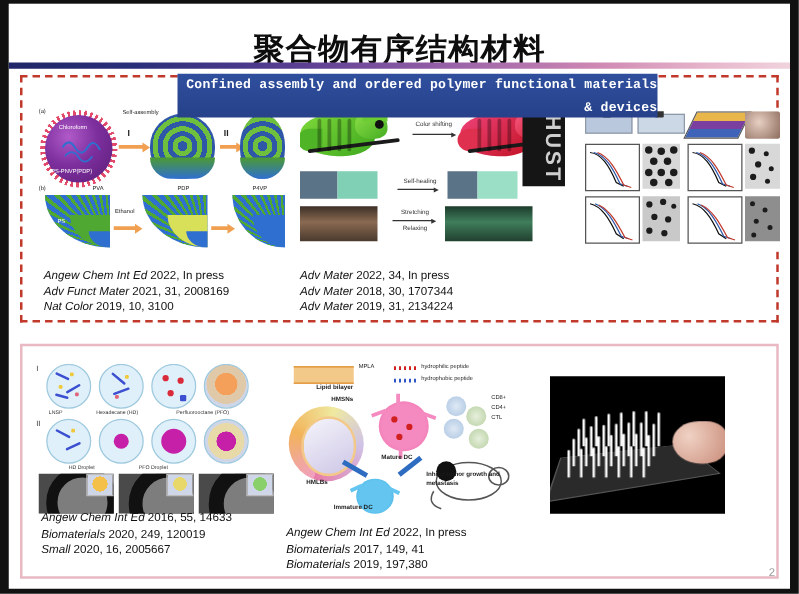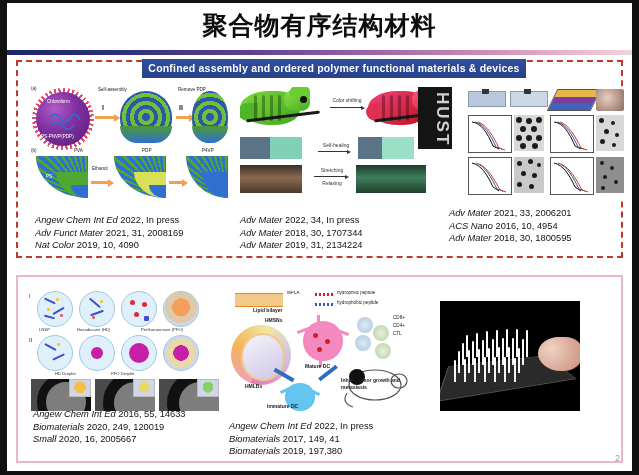--- a/index.html
+++ b/index.html
@@ -8,38 +8,38 @@
     background:#111;
     font-family:"Liberation Sans", sans-serif;
   }
   .slide{
     position:absolute;left:7px;top:3px;width:625px;height:468px;
     background:#ffffff;overflow:hidden;
   }
   
   .title-zone{position:absolute;left:0;top:0;width:625px;height:47px;background:#fff;}
   .slide-title{
-    position:absolute;left:0;top:6px;width:625px;text-align:center;
+    position:absolute;left:0;top:20px;width:625px;text-align:center;
     font-size:25px;font-weight:bold;color:#0d0d0d;letter-spacing:1px;
     font-family:"DejaVu Sans","Liberation Sans",sans-serif;
   }
   .title-rule{
     position:absolute;left:0;top:47px;width:625px;height:5px;
     background:linear-gradient(to right,#1f2566 0%,#2a2f7a 16%,#5c3f93 38%,#9a62a8 57%,#d08ab4 76%,#e7b7cc 90%,#f0d3dd 100%);
   }
   
   .sec1{
     position:absolute;left:9px;top:57px;width:607px;height:198px;
     border:2px dashed #c0392b;box-sizing:border-box;background:#fff;
   }
   .sec1-label{
-    position:absolute;left:135px;top:56px;width:384px;height:19px;
+    position:absolute;left:135px;top:56px;width:384px;height:35px;
     background:linear-gradient(to bottom,#2f4f9e,#27418a);
-    color:#fff;font-size:10.5px;font-weight:bold;text-align:center;
-    line-height:19px;letter-spacing:.2px;z-index:5;
+    color:#fff;font-size:10.5px;font-weight:bold;text-align:right;
+    line-height:19px;letter-spacing:.2px;z-index:5;font-family:Liberation Mono, monospace;
   }
   
   .sec2{
     position:absolute;left:9px;top:272px;width:607px;height:188px;
     border:2px solid #e8b9c2;box-sizing:border-box;background:#fff;
   }
   .sec2-label{
     position:absolute;left:148px;top:265px;width:360px;height:18px;
     background:linear-gradient(to bottom,#2f4f9e,#27418a);
     color:#fff;font-size:10.5px;font-weight:bold;text-align:center;
@@ -318,31 +318,26 @@
       <div class="pore" style="left:14px;top:9px;width:4px;height:4px;"></div>
       <div class="pore" style="left:7px;top:18px;width:4px;height:4px;"></div>
       <div class="pore" style="left:18px;top:23px;width:4px;height:4px;"></div>
       <div class="pore" style="left:5px;top:29px;width:4px;height:4px;"></div>
     </div>
   </div>
 
   <div class="cites" style="left:28px;top:211px;">
     <div><i>Angew Chem Int Ed</i><span> 2022, In press</span></div>
     <div><i>Adv Funct Mater</i><span> 2021, 31, 2008169</span></div>
-    <div><i>Nat Color</i><span> 2019, 10, 4090</span></div>
+    <div><i>Nat Color</i><span> 2019, 10, 3100</span></div>
   </div>
   <div class="cites" style="left:233px;top:211px;">
     <div><i>Adv Mater</i><span> 2022, 34, In press</span></div>
     <div><i>Adv Mater</i><span> 2018, 30, 1707344</span></div>
     <div><i>Adv Mater</i><span>  2019, 31, 2134224</span></div>
-  </div>
-  <div class="cites" style="left:442px;top:204px;">
-    <div><i>Adv Mater</i><span> 2021, 33, 2006201</span></div>
-    <div><i>ACS Nano</i><span> 2016, 10, 4954</span></div>
-    <div><i>Adv Mater</i><span> 2018, 30, 1800595</span></div>
   </div>
 
   <div class="sec2"></div>
 
   <div class="fig fD" style="left:22px;top:288px;">
     <span class="dlbl" style="left:0px;top:2px;font-size:6px;">I</span>
     <div class="drop" style="left:8px;top:0px;width:34px;height:34px;">
       <div class="worm" style="left:6px;top:8px;width:12px;background:#3b4fd0;transform:rotate(25deg);"></div>
       <div class="worm" style="left:14px;top:18px;width:13px;background:#3b4fd0;transform:rotate(-30deg);"></div>
       <div class="worm" style="left:6px;top:24px;width:11px;background:#3b4fd0;transform:rotate(15deg);"></div>

